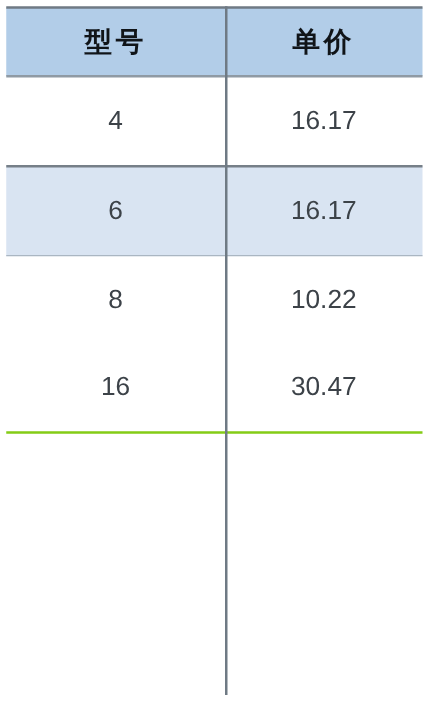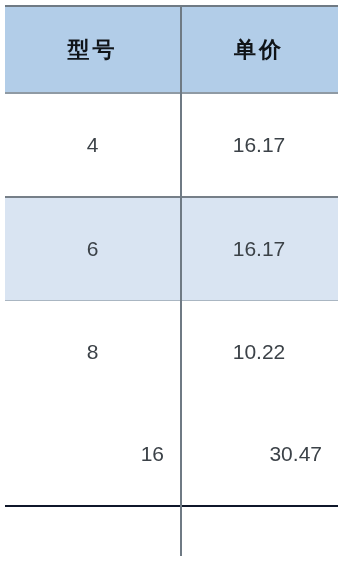--- a/index.html
+++ b/index.html
@@ -29,21 +29,21 @@
     width: 333px;
     border-collapse: collapse;
     table-layout: fixed;
   }
 
   .price-table col.col-model { width: 175px; }
   .price-table col.col-price { width: 158px; }
 
   .price-table th,
   .price-table td {
-    padding: 16px;
+    padding: 0;
     margin: 0;
     text-align: center;
     vertical-align: middle;
     border: none;
   }
 
   
   .header-row th {
     height: 53px;
     background: #b2cde8;
@@ -65,22 +65,21 @@
   }
 
   .data-row.striped td {
     background: #d9e4f2;
     border-top: 2px solid #767f88;
     border-bottom: 1px solid #aab6c2;
   }
 
   
   .data-row.last-row td {
-    border-bottom: 2px solid #0f172a;
-    text-align: right;
+    border-bottom: 2px solid #84cc16;
   }
 
   
   .col-divider {
     position: absolute;
     left: 180px;
     top: 5px;
     width: 2px;
     height: 551px;
     background: #6f7a84;

